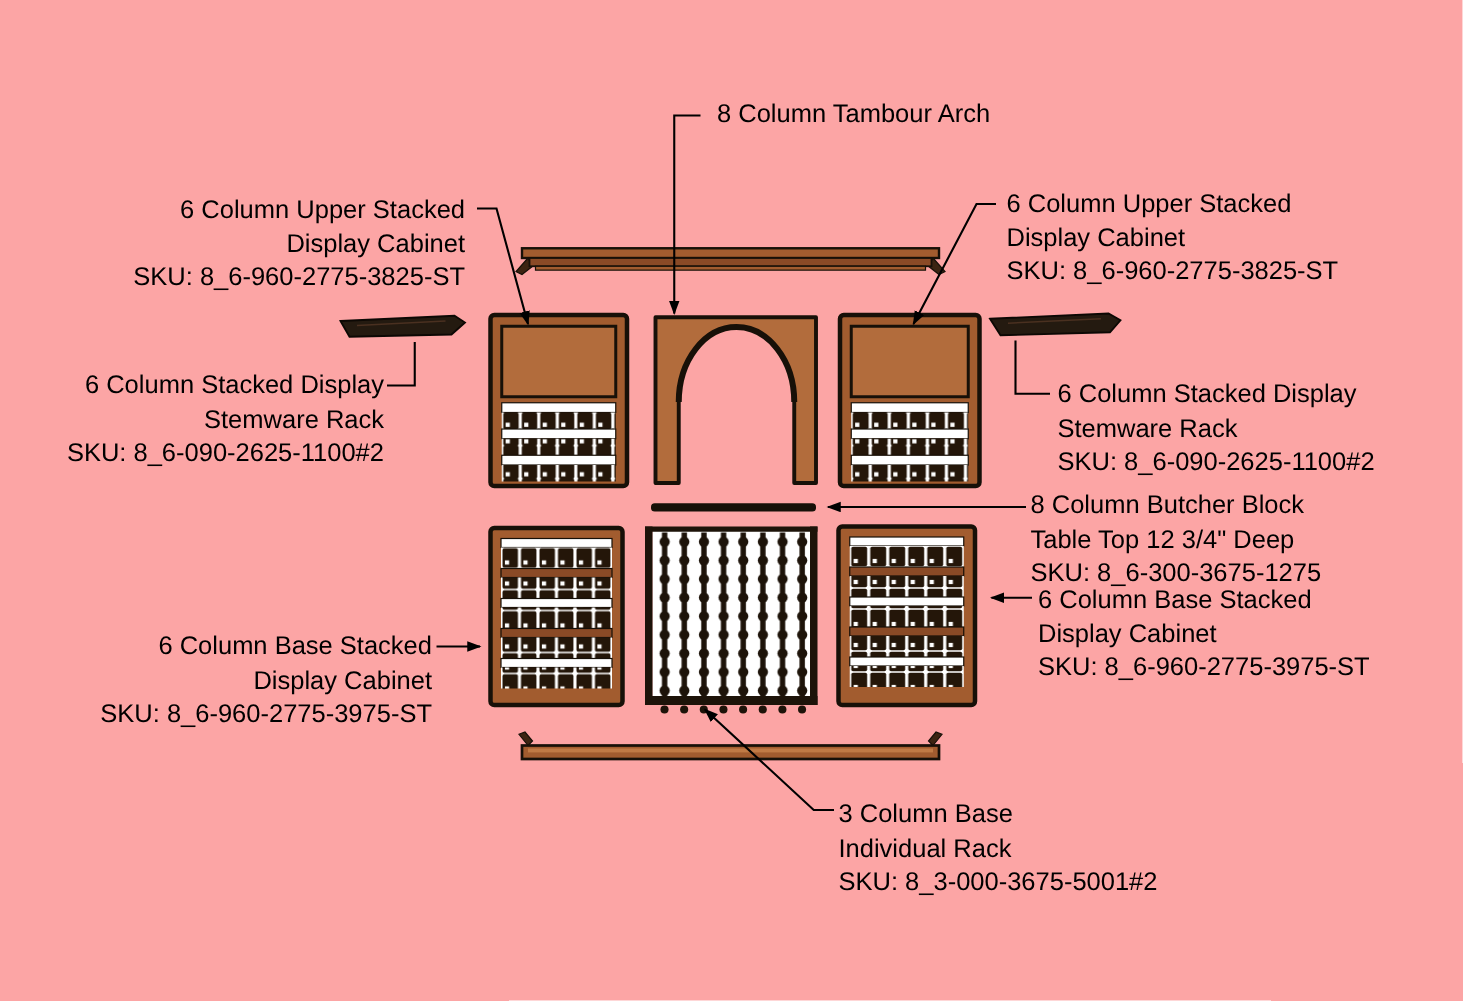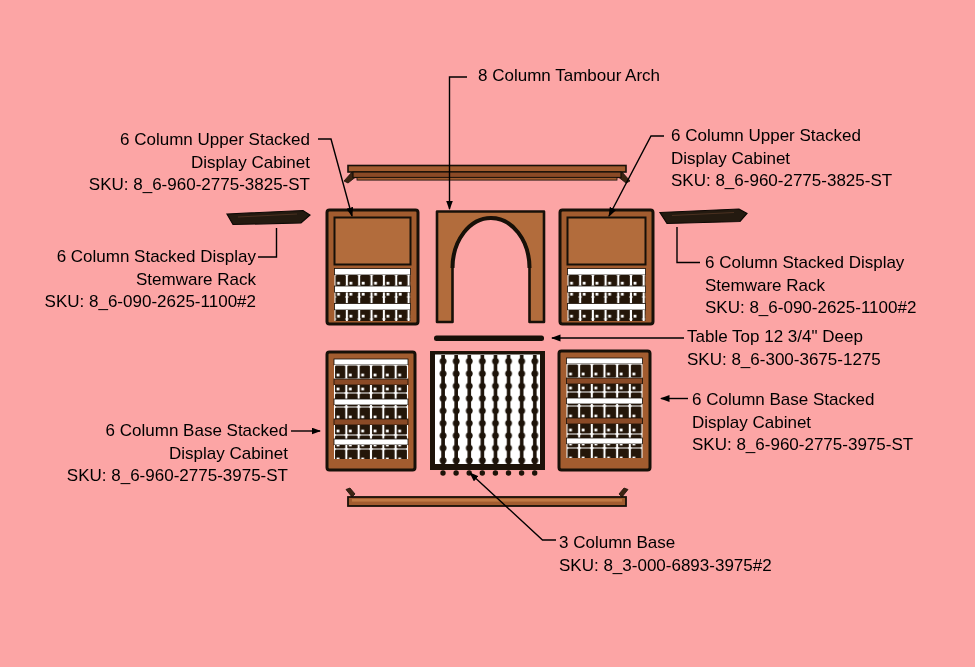--- a/index.html
+++ b/index.html
@@ -199,34 +199,36 @@
   <div class="ln">SKU: 8_6-090-2625-1100#2</div>
 </div>
 
 <div class="lbl" id="lbl-stemright">
   <div class="ln">6 Column Stacked Display</div>
   <div class="ln">Stemware Rack</div>
   <div class="ln">SKU: 8_6-090-2625-1100#2</div>
 </div>
 
 <div class="lbl" id="lbl-butcher">
+  <div class="ln">8 Column Butcher Block</div>
   <div class="ln">Table Top 12 3/4" Deep</div>
   <div class="ln">SKU: 8_6-300-3675-1275</div>
 </div>
 
 <div class="lbl" id="lbl-baseright">
   <div class="ln">6 Column Base Stacked</div>
   <div class="ln">Display Cabinet</div>
   <div class="ln">SKU: 8_6-960-2775-3975-ST</div>
 </div>
 
 <div class="lbl" id="lbl-baseleft">
   <div class="ln">6 Column Base Stacked</div>
   <div class="ln">Display Cabinet</div>
   <div class="ln">SKU: 8_6-960-2775-3975-ST</div>
 </div>
 
 <div class="lbl" id="lbl-baserack">
   <div class="ln">3 Column Base</div>
-  <div class="ln">SKU: 8_3-000-6893-3975#2</div>
+  <div class="ln">Individual Rack</div>
+  <div class="ln">SKU: 8_3-000-3675-5001#2</div>
 </div>
 
 </div>
 
 </body></html>

